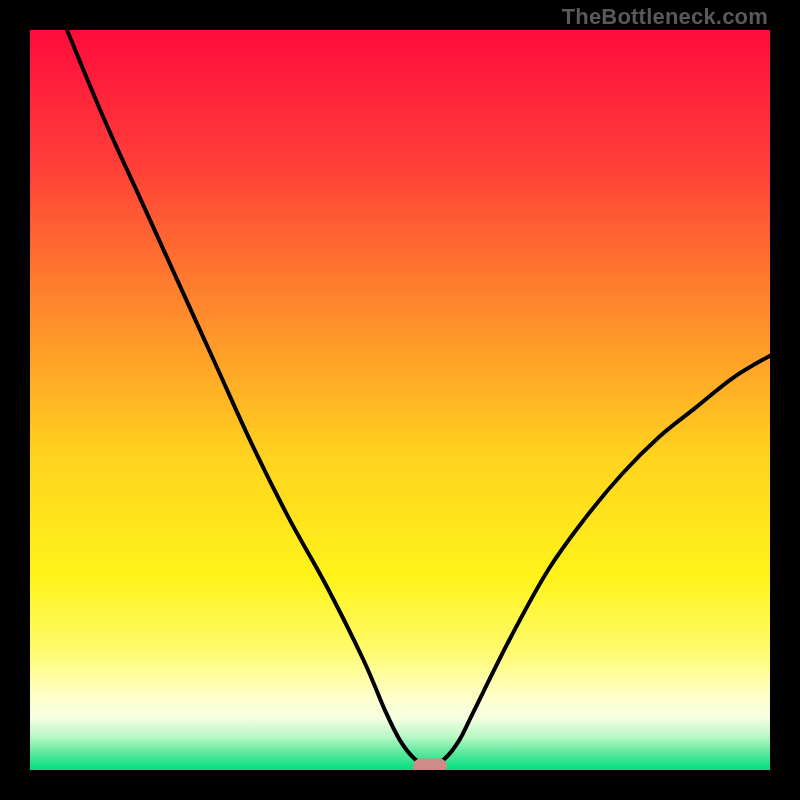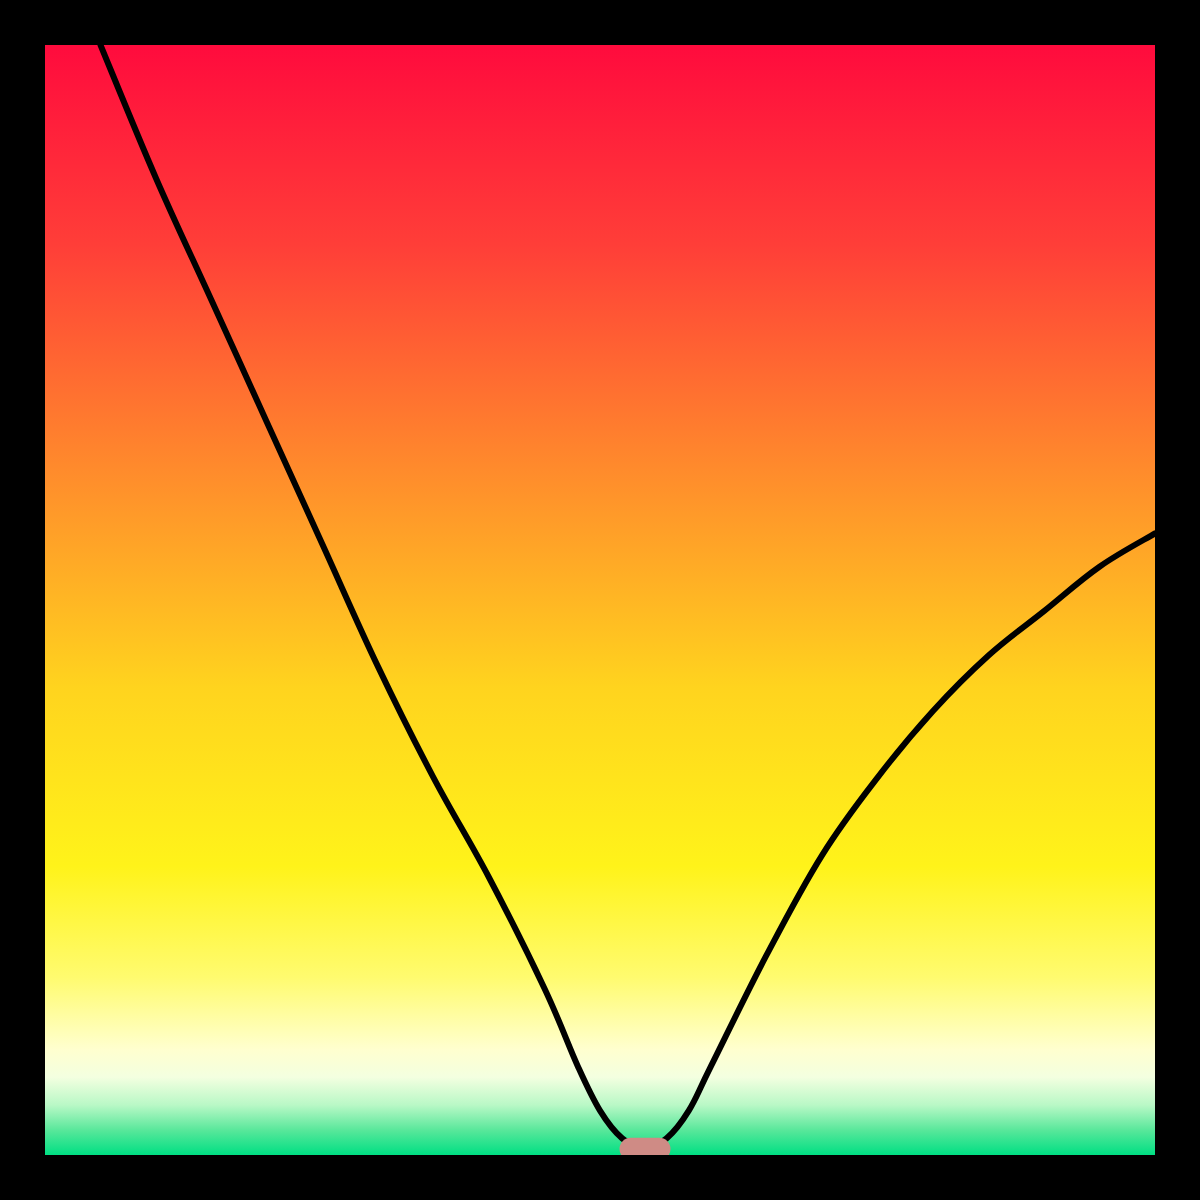--- a/index.html
+++ b/index.html
@@ -80,13 +80,14 @@
       <rect x="0" y="0" width="740" height="740" fill="url(#bg-grad)"></rect>
     </svg>
 
     <svg class="curve" width="740" height="740" viewBox="0 0 740 740">
       <path id="curve-path" d="M 37 0 C 43.66 15.983999999999991, 60.68 58.16399999999997, 74 88.79999999999995 C 87.32 119.43599999999994, 97.68 140.89599999999993, 111 170.19999999999993 C 124.32 199.50399999999993, 134.68 222.29599999999996, 148 251.59999999999997 C 161.32 280.904, 171.68 303.6959999999999, 185 332.99999999999994 C 198.32 362.304, 208.68 386.428, 222 414.4 C 235.32 442.37199999999996, 245.68 463.092, 259 488.4 C 272.32 513.708, 282.68 529.692, 296 555 C 309.32 580.308, 322.344 606.356, 333 629 C 343.656 651.644, 348.53999999999996 666.1479999999999, 355.2 680.8 C 361.86 695.452, 364.67199999999997 701.742, 370 710.4 C 375.32800000000003 719.058, 379.472 724.3711999999999, 384.8 728.9 C 390.12800000000004 733.4288, 394.272 735.56, 399.6 735.56 C 404.92800000000005 735.56, 409.07200000000006 733.4288, 414.40000000000003 728.9 C 419.728 724.3711999999999, 423.872 719.058, 429.2 710.4 C 434.52799999999996 701.742, 434.676 699.448, 444 680.8 C 453.324 662.1519999999999, 467.68 632.108, 481 606.8 C 494.32 581.492, 504.68 561.5120000000001, 518 540.2 C 531.32 518.888, 541.68 505.716, 555 488.4 C 568.32 471.08399999999995, 578.68 458.652, 592 444 C 605.32 429.348, 615.68 418.988, 629 407 C 642.32 395.012, 652.68 388.05600000000004, 666 377.40000000000003 C 679.32 366.744, 689.68 357.12399999999997, 703 347.79999999999995 C 716.32 338.47599999999994, 733.34 329.59599999999995, 740 325.59999999999997" fill="none" stroke-width="4" stroke-linecap="round" stroke-linejoin="round" stroke="#000000"></path>
     </svg>
 
     <div id="min-marker" class="minimum-marker" style="left: 399.6px; top: 735.56px; background: rgb(207, 139, 133);"></div>
   </div>
 
+  <div class="attribution">TheBottleneck.com</div>
 </div>
 
 </body></html>

